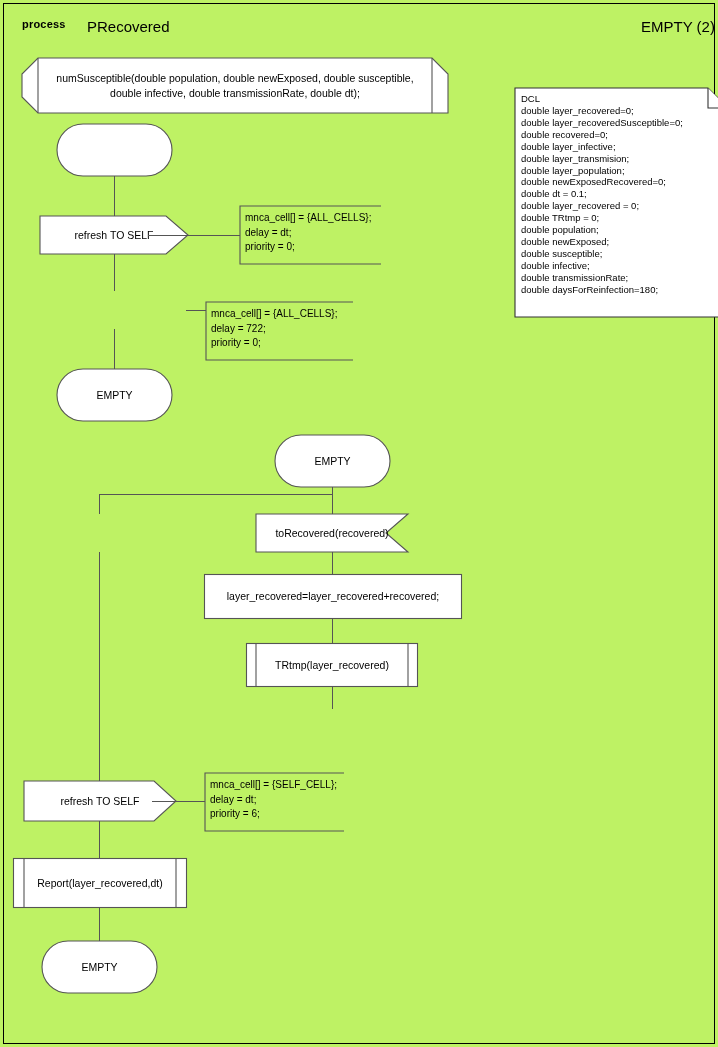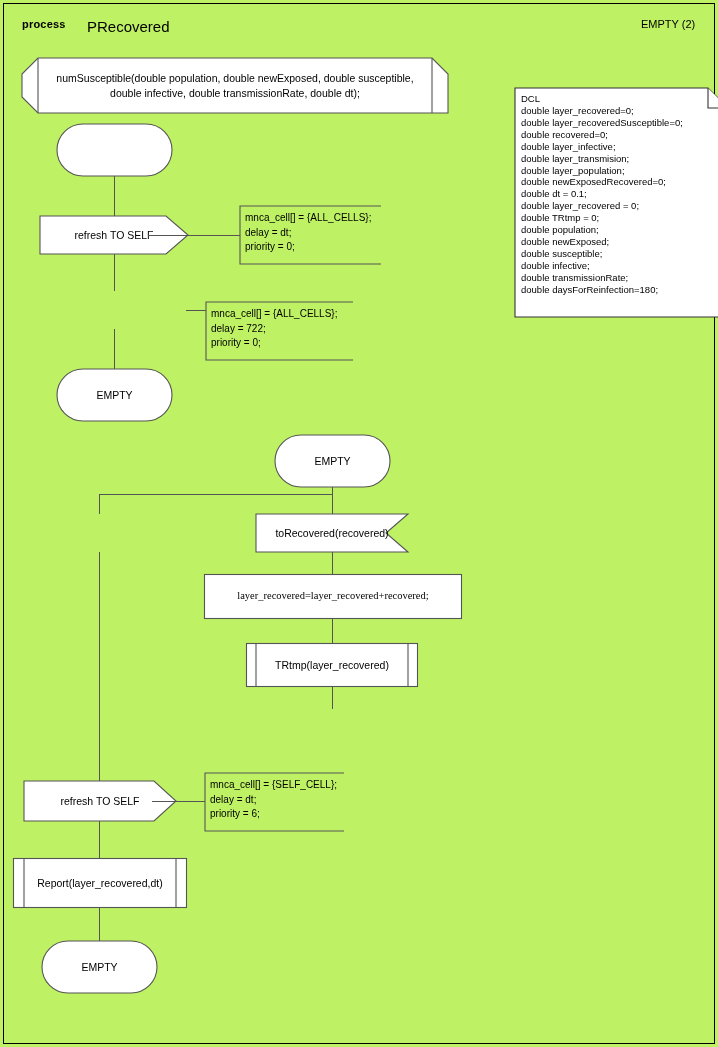--- a/index.html
+++ b/index.html
@@ -13,21 +13,21 @@
   }
   .frame{
     position:absolute;left:3px;top:3px;
     width:712px;height:1041px;
     border:1px solid #000;
     box-sizing:border-box;
   }
   .lbl{position:absolute;white-space:pre;color:#000;}
   .hdr-kw{font-size:11px;font-weight:bold;letter-spacing:0.2px;}
   .hdr-nm{font-size:15px;}
-  .hdr-rt{font-size:11px;}
+  .hdr-rt{font-size:15px;}
 
   
   .node{position:absolute;}
   .node svg{display:block;overflow:visible;}
   .node .txt{
     position:absolute;left:0;top:0;width:100%;height:100%;
     display:flex;align-items:center;justify-content:center;
     font-size:10.5px;color:#000;text-align:center;
     line-height:1.35;white-space:pre-line;pointer-events:none;
   }
@@ -154,21 +154,21 @@
 
   <div class="node" style="left:256px;top:514px;width:152px;height:38px;text-decoration:underline;">
     <svg width="152" height="38" viewBox="0 0 152 38">
       <path class="s" d="M0,0 L152,0 L130,19 L152,38 L0,38 Z"></path>
     </svg>
     <div class="txt" style="padding-right:22px;">toRecovered(recovered)</div>
   </div>
 
   <div class="line v" style="left:332px;top:552px;height:22px;"></div>
 
-  <div class="node" style="left:204px;top:574px;width:258px;height:45px;font-family:Liberation Serif, serif;">
+  <div class="node" style="left:204px;top:574px;width:258px;height:45px;">
     <svg width="258" height="45" viewBox="0 0 258 45">
       <rect class="s" x="0.5" y="0.5" width="257" height="44"></rect>
     </svg>
     <div class="txt">layer_recovered=layer_recovered+recovered;</div>
   </div>
 
   <div class="line v" style="left:332px;top:619px;height:24px;"></div>
 
   <div class="node" style="left:246px;top:643px;width:172px;height:44px;">
     <svg width="172" height="44" viewBox="0 0 172 44">

